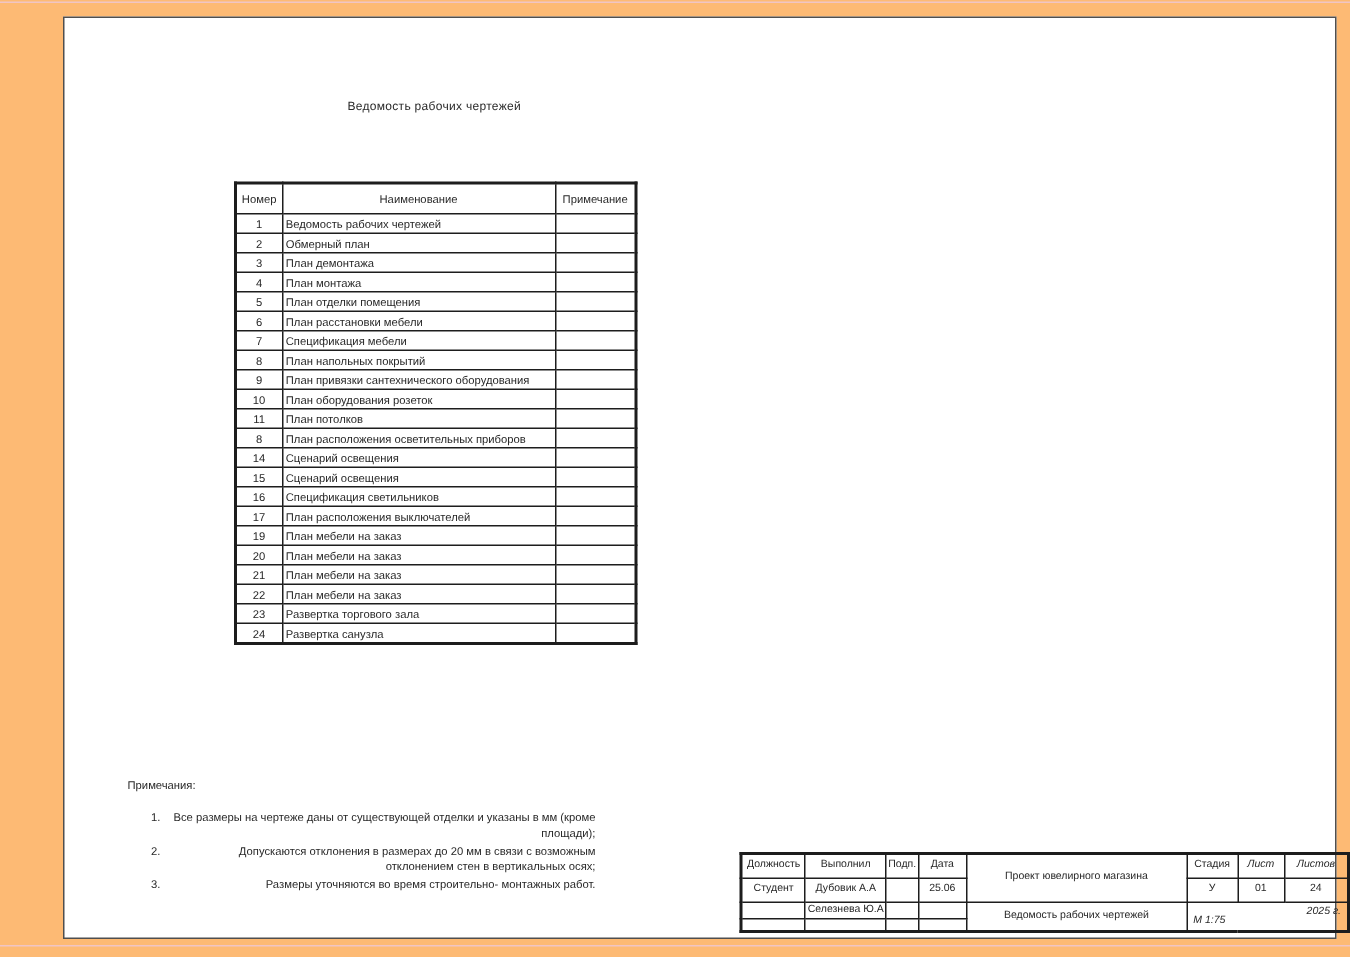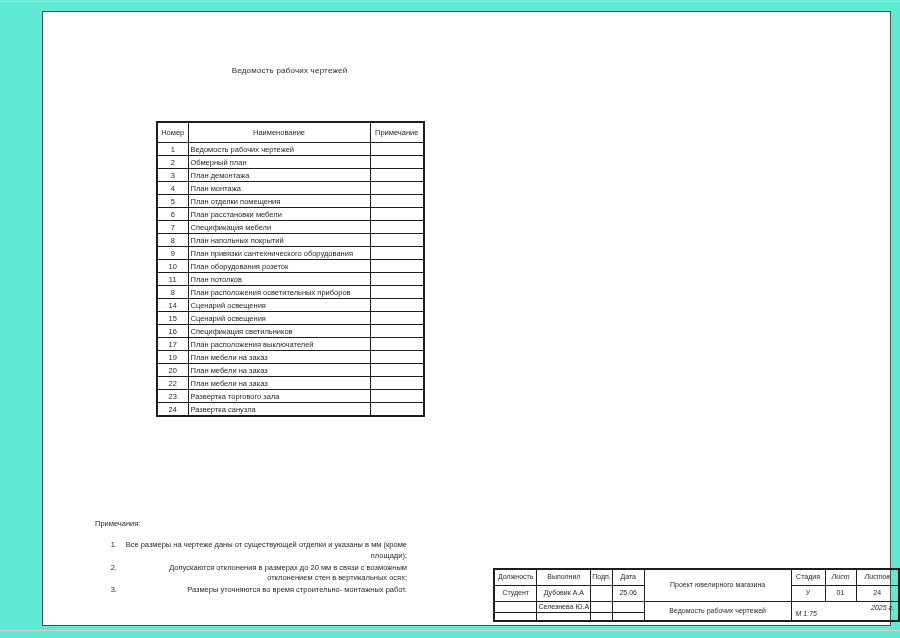--- a/index.html
+++ b/index.html
@@ -1,16 +1,16 @@
 <!DOCTYPE html>
 <html><head>
 <meta charset="utf-8">
 <style>
   html,body{margin:0;padding:0;background:#fff;}
-  .canvas{position:relative;width:900px;height:638px;background:#5eead4;overflow:hidden;
+  .canvas{position:relative;width:900px;height:638px;background:#fdba74;overflow:hidden;
           font-family:"Liberation Sans",sans-serif;color:#282828;}
 
   .edge-line{position:absolute;left:0;width:900px;height:1px;background:#f0c5c5;}
   .edge-top{top:1px;}
   .edge-bottom{top:630px;}
 
   .page-frame{position:absolute;left:42px;top:11px;width:849px;height:615px;
               border:1.5px solid #4f4f4f;box-sizing:border-box;background:#ffffff;}
 
   .doc-title{position:absolute;left:156px;top:66px;width:267px;text-align:center;
@@ -20,21 +20,21 @@
   .reg-wrap{position:absolute;left:156px;top:97px;}
   table.reg{border-collapse:collapse;table-layout:fixed;width:267px;border:2px solid #1d1d1d;margin-top:24px;}
   table.reg th,table.reg td{border:1px solid #1d1d1d;font-size:7.5px;font-weight:normal;
              color:#282828;padding:1px 2px;line-height:9px;overflow:hidden;}
   table.reg th{height:17px;text-align:center;vertical-align:middle;}
   table.reg td{height:10px;vertical-align:middle;}
   td.c-num{text-align:center;}
   td.c-name{text-align:left;padding-left:4px;}
 
   
-  .notes{position:absolute;left:85px;top:519px;width:312px;font-size:7.5px;color:#282828;margin-left:10px;}
+  .notes{position:absolute;left:85px;top:519px;width:312px;font-size:7.5px;color:#282828;}
   .notes-title{margin:0 0 12px 0;}
   .notes ol{margin:0;padding-left:24px;}
   .notes li{line-height:10.5px;margin-bottom:1.5px;padding-left:5px;text-align:right;}
 
   
   .stamp-wrap{position:absolute;left:493px;top:568px;}
   table.tb{border-collapse:collapse;table-layout:fixed;border:2px solid #1d1d1d;}
   table.tb td{border:1px solid #1d1d1d;font-size:7px;color:#282828;text-align:center;
               vertical-align:middle;padding:0 1px;line-height:8px;white-space:nowrap;}
   table.tb .gost{font-style:italic;}
@@ -150,20 +150,25 @@
             <td class="c-name">План расположения выключателей</td>
             <td class="c-note"></td>
           </tr>
           <tr>
             <td class="c-num">19</td>
             <td class="c-name">План мебели на заказ</td>
             <td class="c-note"></td>
           </tr>
           <tr>
             <td class="c-num">20</td>
+            <td class="c-name">План мебели на заказ</td>
+            <td class="c-note"></td>
+          </tr>
+          <tr>
+            <td class="c-num">21</td>
             <td class="c-name">План мебели на заказ</td>
             <td class="c-note"></td>
           </tr>
           <tr>
             <td class="c-num">22</td>
             <td class="c-name">План мебели на заказ</td>
             <td class="c-note"></td>
           </tr>
           <tr>
             <td class="c-num">23</td>

